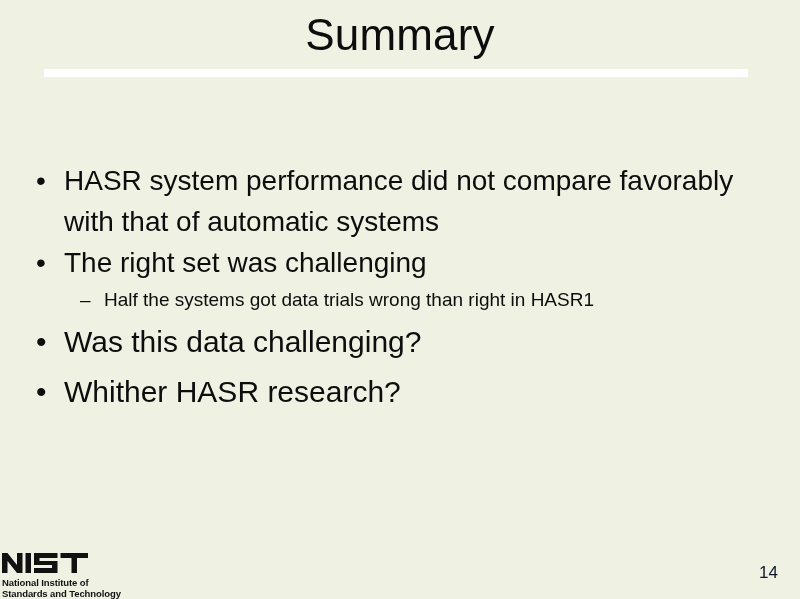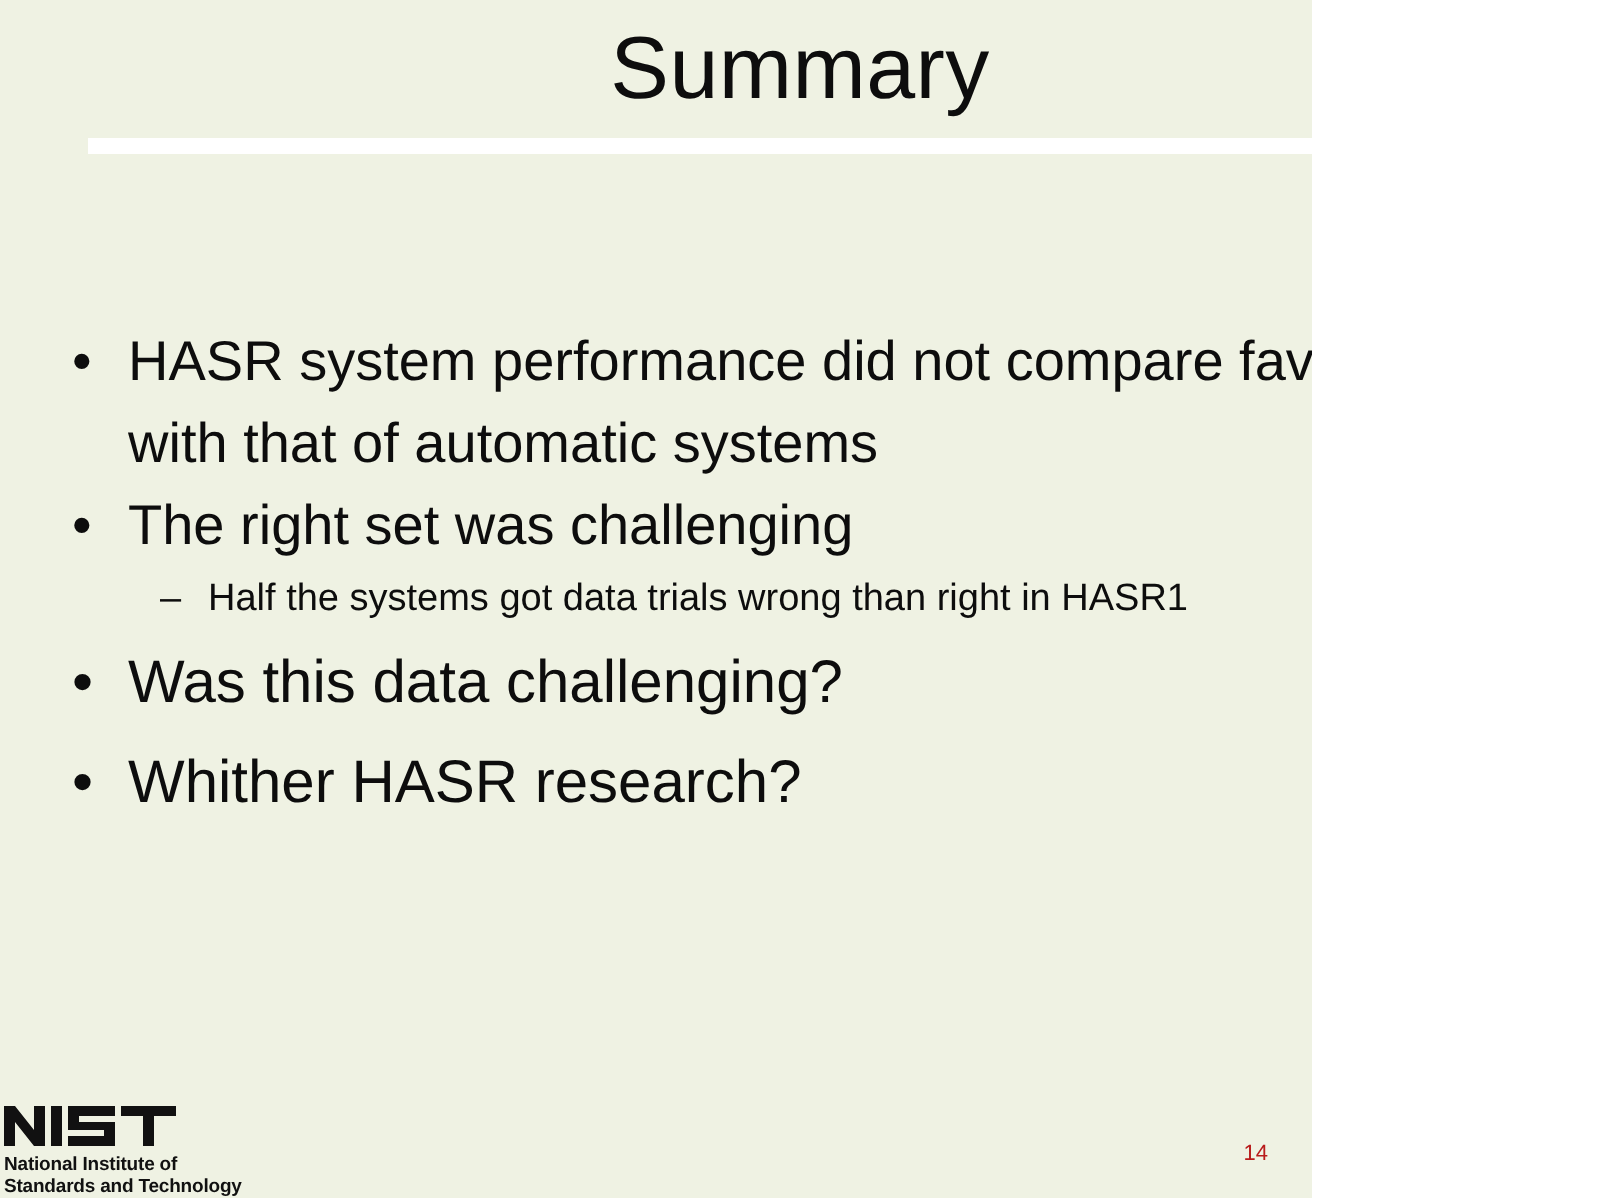--- a/index.html
+++ b/index.html
@@ -9,21 +9,21 @@
   }
   body {
     width: 800px;
     height: 599px;
     overflow: hidden;
     font-family: "Liberation Sans", sans-serif;
     background: #ffffff;
   }
   .slide {
     position: relative;
-    width: 656px;
+    width: 800px;
     height: 599px;
     background: #eff2e3;
     box-sizing: border-box;
     overflow: hidden;
   }
   .slide-title {
     position: absolute;
     left: 0;
     top: 8px;
     width: 800px;
@@ -80,22 +80,22 @@
   .bullet-text {
     flex: 1 1 auto;
   }
   .bullet-l1 .bullet-text {
     max-width: 700px;
   }
   .page-number {
     position: absolute;
     right: 22px;
     bottom: 16px;
-    font-size: 11px;
-    color: #b91c1c;
+    font-size: 17px;
+    color: #0f172a;
   }
   .nist-logo {
     position: absolute;
     left: 2px;
     bottom: 0px;
     width: 120px;
   }
   .nist-mark {
     display: block;
   }

